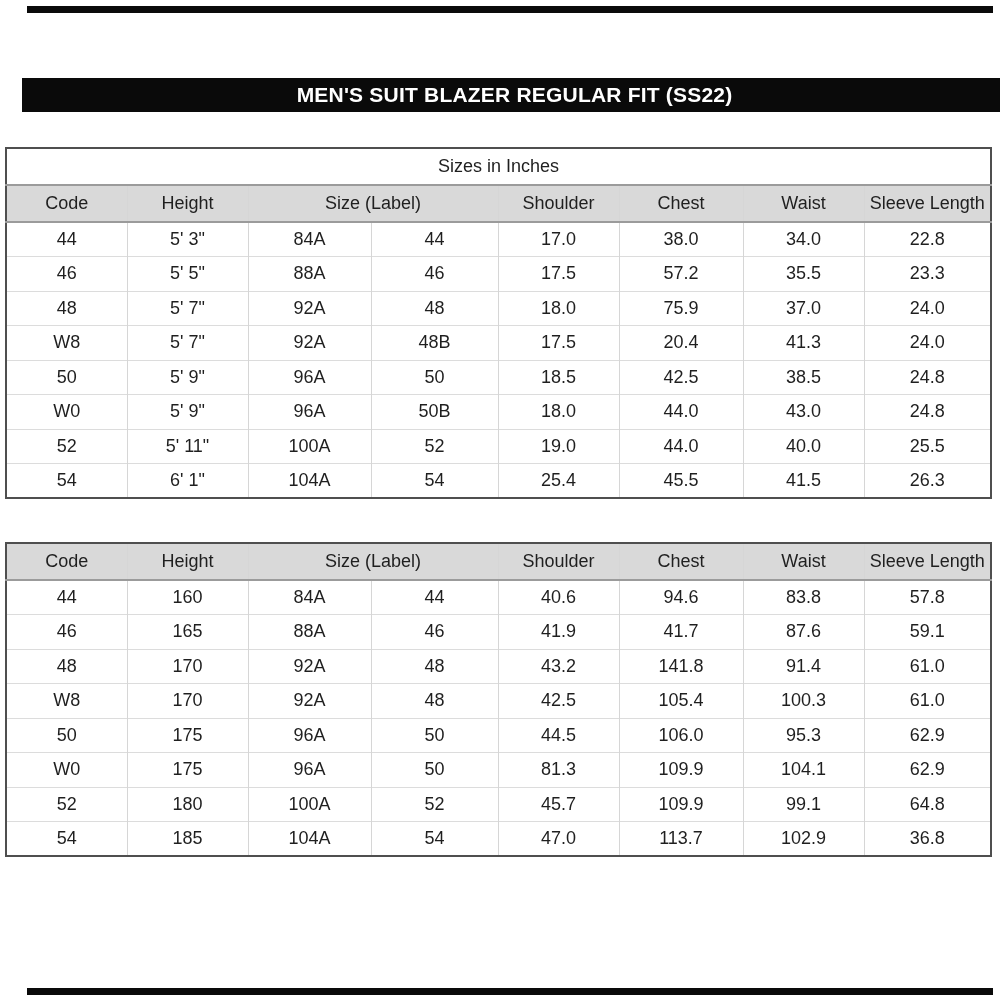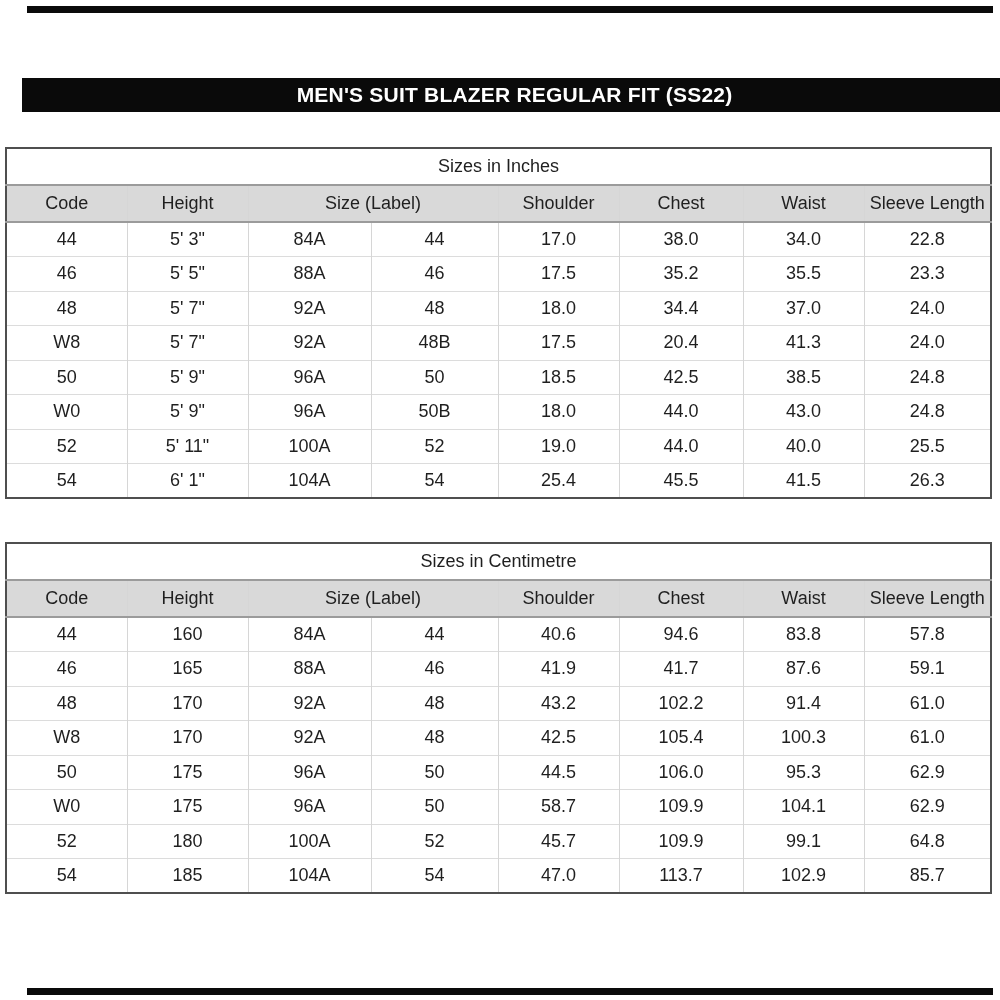--- a/index.html
+++ b/index.html
@@ -123,31 +123,31 @@
           <td>38.0</td>
           <td>34.0</td>
           <td>22.8</td>
         </tr>
         <tr>
           <td>46</td>
           <td>5' 5"</td>
           <td>88A</td>
           <td>46</td>
           <td>17.5</td>
-          <td>35.2</td>
+          <td>57.2</td>
           <td>35.5</td>
           <td>23.3</td>
         </tr>
         <tr>
           <td>48</td>
           <td>5' 7"</td>
           <td>92A</td>
           <td>48</td>
           <td>18.0</td>
-          <td>34.4</td>
+          <td>75.9</td>
           <td>37.0</td>
           <td>24.0</td>
         </tr>
         <tr>
           <td>W8</td>
           <td>5' 7"</td>
           <td>92A</td>
           <td>48B</td>
           <td>17.5</td>
           <td>20.4</td>
@@ -204,23 +204,20 @@
       <col style="width:121px">
         <col style="width:121px">
         <col style="width:123px">
         <col style="width:127px">
       <col style="width:121px">
         <col style="width:124px">
         <col style="width:121px">
         <col style="width:127px">
     </colgroup>
     <thead>
-      <tr class="caption-row">
-        <td colspan="8">Sizes in Centimetre</td>
-      </tr>
       <tr class="header-row">
           <th>Code</th>
           <th>Height</th>
           <th colspan="2">Size (Label)</th>
           <th>Shoulder</th>
           <th>Chest</th>
           <th>Waist</th>
           <th>Sleeve Length</th>
         </tr>
     </thead>
@@ -244,21 +241,21 @@
           <td>41.7</td>
           <td>87.6</td>
           <td>59.1</td>
         </tr>
         <tr>
           <td>48</td>
           <td>170</td>
           <td>92A</td>
           <td>48</td>
           <td>43.2</td>
-          <td>102.2</td>
+          <td>141.8</td>
           <td>91.4</td>
           <td>61.0</td>
         </tr>
         <tr>
           <td>W8</td>
           <td>170</td>
           <td>92A</td>
           <td>48</td>
           <td>42.5</td>
           <td>105.4</td>
@@ -273,21 +270,21 @@
           <td>44.5</td>
           <td>106.0</td>
           <td>95.3</td>
           <td>62.9</td>
         </tr>
         <tr>
           <td>W0</td>
           <td>175</td>
           <td>96A</td>
           <td>50</td>
-          <td>58.7</td>
+          <td>81.3</td>
           <td>109.9</td>
           <td>104.1</td>
           <td>62.9</td>
         </tr>
         <tr>
           <td>52</td>
           <td>180</td>
           <td>100A</td>
           <td>52</td>
           <td>45.7</td>
@@ -296,19 +293,19 @@
           <td>64.8</td>
         </tr>
         <tr>
           <td>54</td>
           <td>185</td>
           <td>104A</td>
           <td>54</td>
           <td>47.0</td>
           <td>113.7</td>
           <td>102.9</td>
-          <td>85.7</td>
+          <td>36.8</td>
         </tr>
       </tbody>
   </table>
 </div>
 
 <div class="thin-bar bottom"></div>
 
 </body></html>

